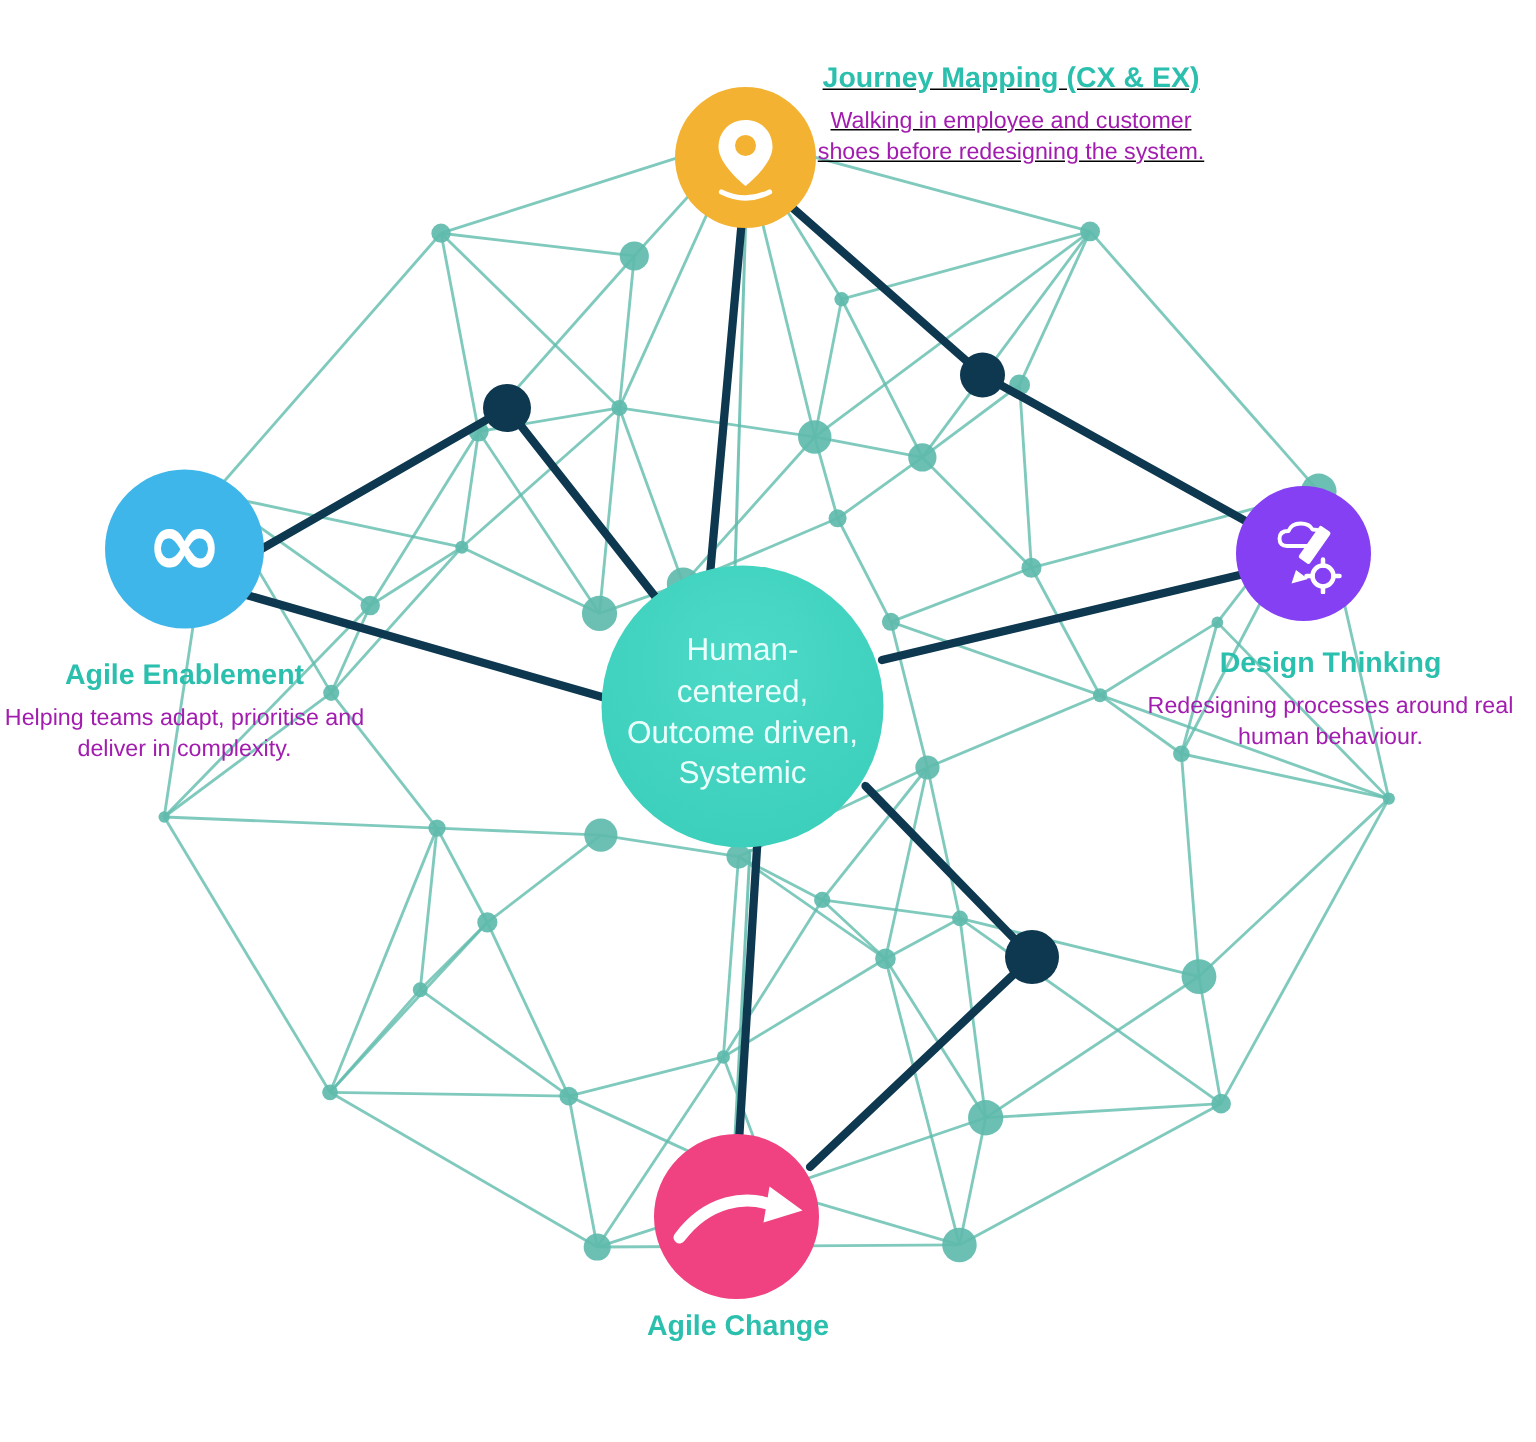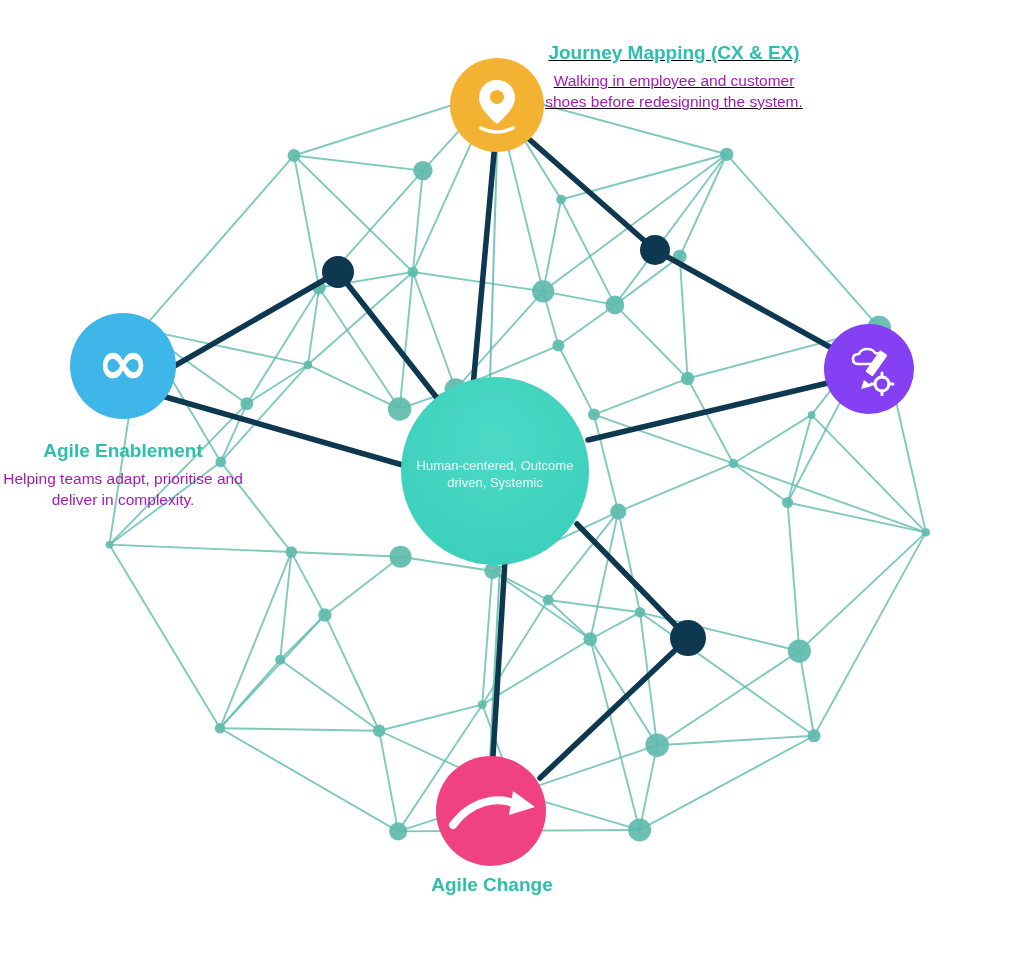--- a/index.html
+++ b/index.html
@@ -2,21 +2,21 @@
 <html><head>
 <meta charset="utf-8">
 <style>
   html,body{margin:0;padding:0;background:#ffffff;}
   body{font-family:"Liberation Sans","DejaVu Sans",sans-serif;}
   .stage{position:relative;width:1024px;height:961px;overflow:hidden;background:#fff;}
   svg.mesh{position:absolute;left:0;top:0;z-index:1;}
   .hub{position:absolute;z-index:3;border-radius:50%;display:flex;align-items:center;justify-content:center;flex-direction:column;text-align:center;}
   .hub-center{left:401px;top:377px;width:188px;height:188px;background:radial-gradient(circle at 50% 35%,#4cdac7,#38cdb9);}
   .hub-center .t1{color:#fff;font-weight:bold;font-size:20px;line-height:1.25;margin:0 14px;}
-  .hub-center .t2{color:#eafffb;font-size:13px;line-height:1.3;margin:8px 14px 0 14px;}
+  .hub-center .t2{color:#eafffb;font-size:21px;line-height:1.3;margin:8px 14px 0 14px;}
   .hub-top{left:450px;top:58px;width:94px;height:94px;}
   .hub-left{left:70px;top:313px;width:106px;height:106px;}
   .hub-right{left:824px;top:324px;width:90px;height:90px;}
   .hub-bottom{left:436px;top:756px;width:110px;height:110px;}
   .txtblock{position:absolute;z-index:4;text-align:center;}
   .txtblock h3{margin:0 0 7px 0;font-size:19px;color:#2bbfae;font-weight:bold;}
   .txtblock p{margin:0;font-size:15.5px;line-height:1.35;color:#a21caf;}
   .tb-top{left:540px;top:42px;width:268px;text-decoration:underline;}
   .tb-left{left:-3px;top:440px;width:252px;}
   .tb-right{left:758px;top:432px;width:258px;}
@@ -233,20 +233,24 @@
       <path d="M22 38 l8 6 l-11 3 z" fill="#ffffff"></path>
       <circle cx="40" cy="42" r="7" fill="none" stroke="#ffffff" stroke-width="3"></circle>
       <g stroke="#ffffff" stroke-width="3" stroke-linecap="round">
         <line x1="40" y1="31" x2="40" y2="35"></line>
           <line x1="40" y1="49" x2="40" y2="53"></line>
         <line x1="29" y1="42" x2="33" y2="42"></line>
           <line x1="47" y1="42" x2="51" y2="42"></line>
       </g>
     </svg>
   </div>
+  <div class="txtblock tb-right">
+    <h3>Design Thinking</h3>
+    <p>Redesigning processes around real human behaviour.</p>
+  </div>
 
   <div class="hub hub-bottom" style="background: rgb(240, 66, 128);">
     <svg class="iconsvg" width="92" height="56" viewBox="0 0 92 56">
       <path d="M8 42 C 26 18, 52 12, 74 22" fill="none" stroke="#ffffff" stroke-width="8" stroke-linecap="round"></path>
       <path d="M68 8 L90 24 L64 32 z" fill="#ffffff"></path>
     </svg>
   </div>
   <div class="txtblock tb-bottom">
     <h3>Agile Change</h3>
   </div>

